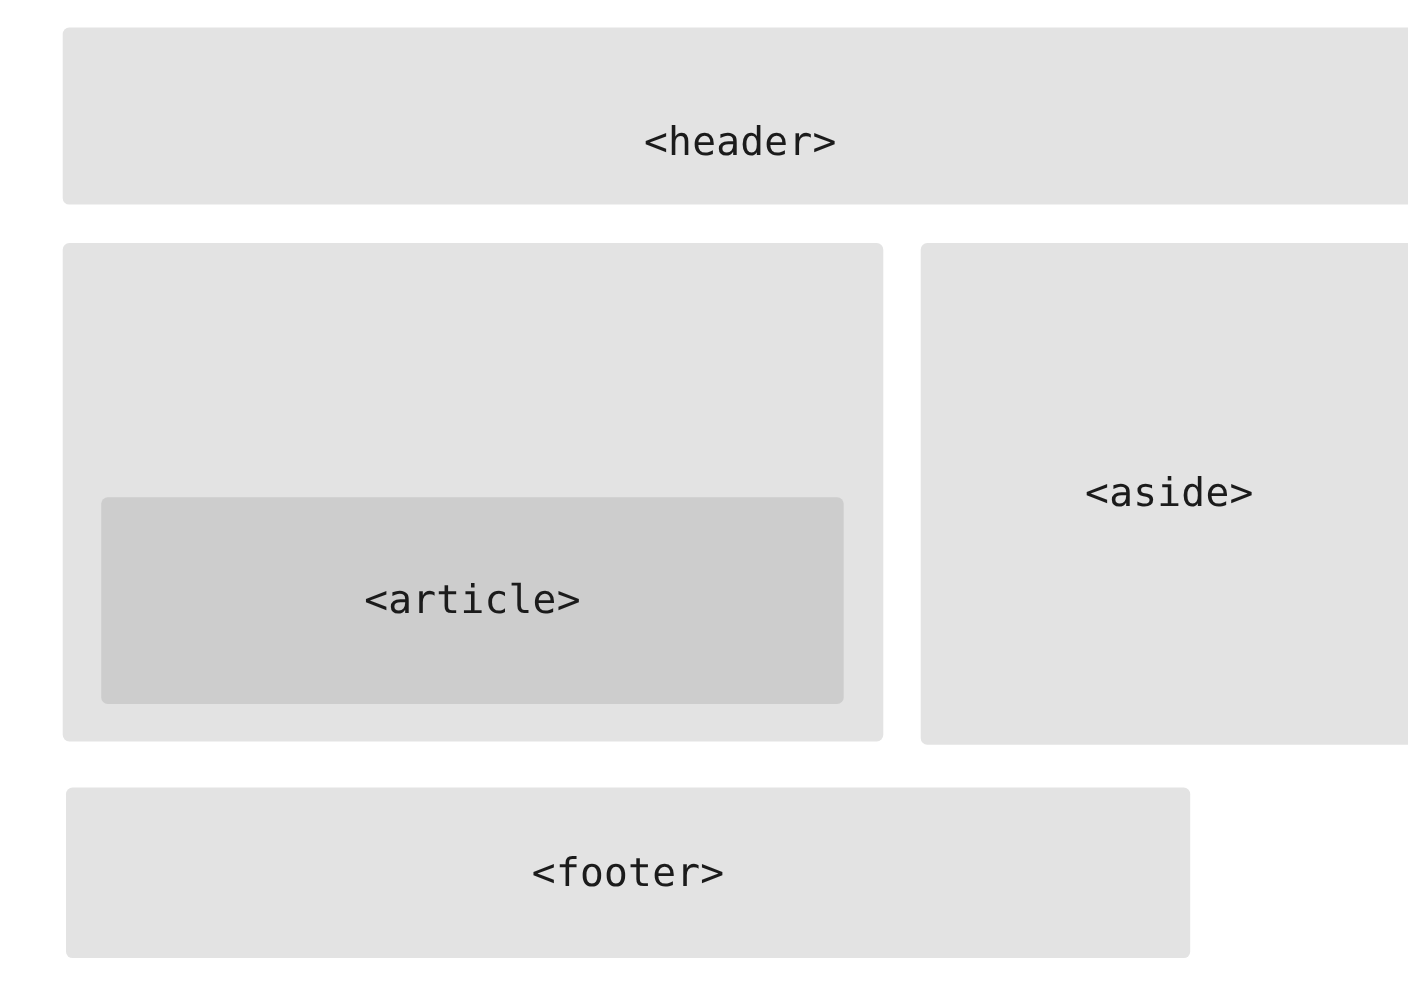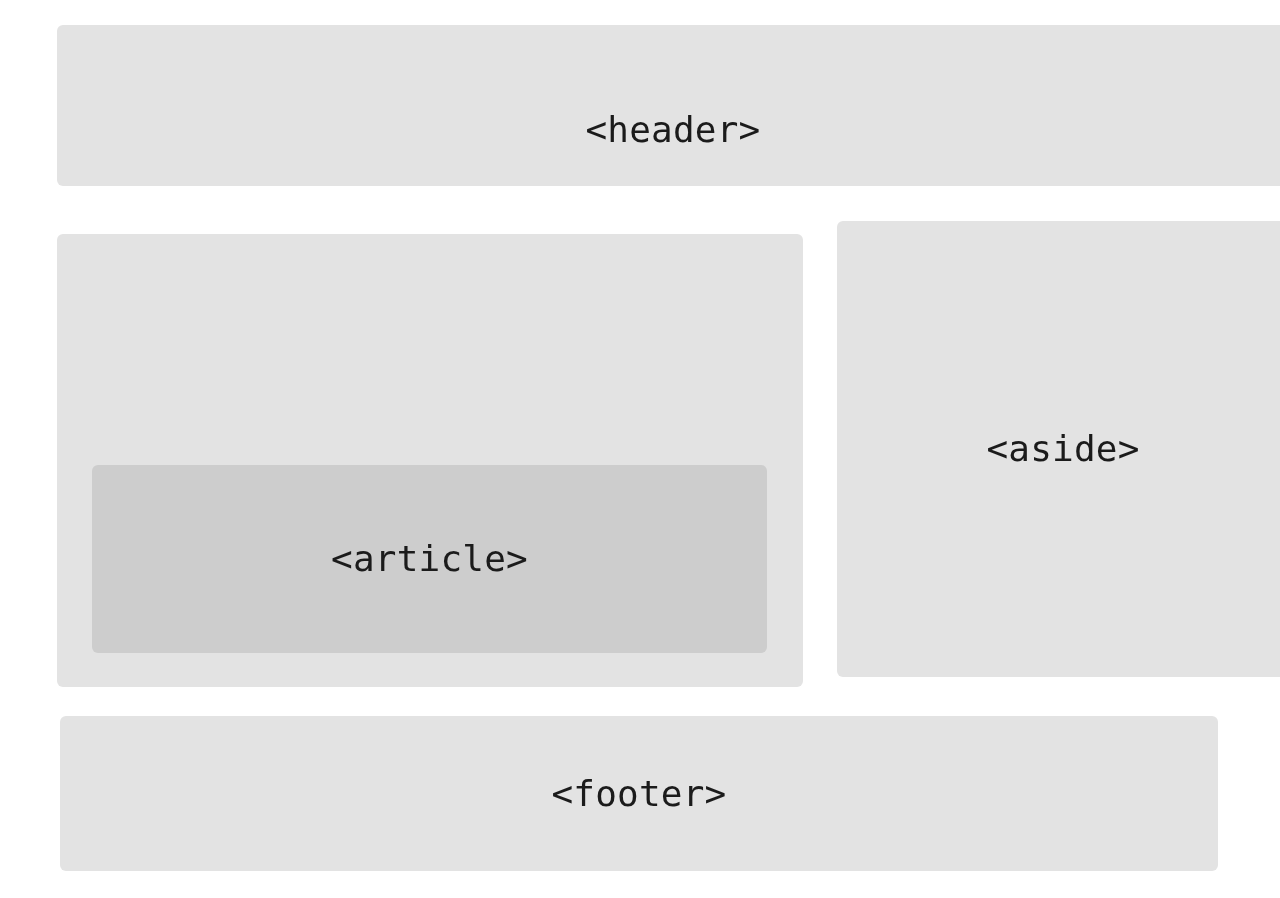--- a/index.html
+++ b/index.html
@@ -54,21 +54,21 @@
     left: 25px;
     top: 25px;
     width: 1232px;
     height: 161px;
   }
   #header-block .label { top: 84px; }
 
   
   #section-block {
     left: 25px;
-    top: 234px;
+    top: 221px;
     width: 746px;
     height: 453px;
   }
   #section-block > .label { top: 314px; }
 
   
   #article-block {
     left: 35px;
     top: 231px;
     width: 675px;
@@ -83,21 +83,21 @@
     width: 452px;
     height: 456px;
     padding-left: 45px;
   }
   #aside-block .label { top: 207px; }
 
   
   #footer-block {
     left: 28px;
     top: 716px;
-    width: 1158px;
+    width: 1022px;
     height: 155px;
   }
   #footer-block .label { top: 57px; }
 </style>
 </head>
 <body>
 
 <div class="page">
 
   <div class="block" id="header-block">

